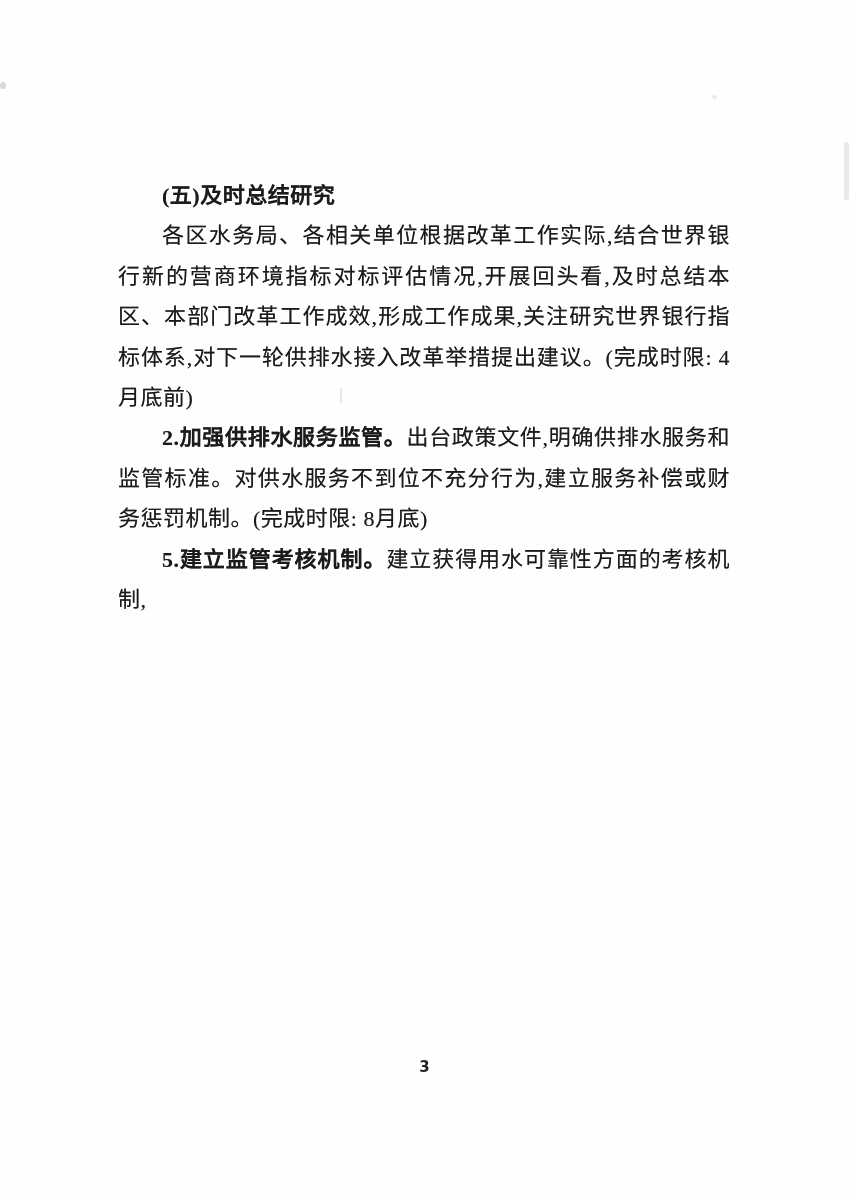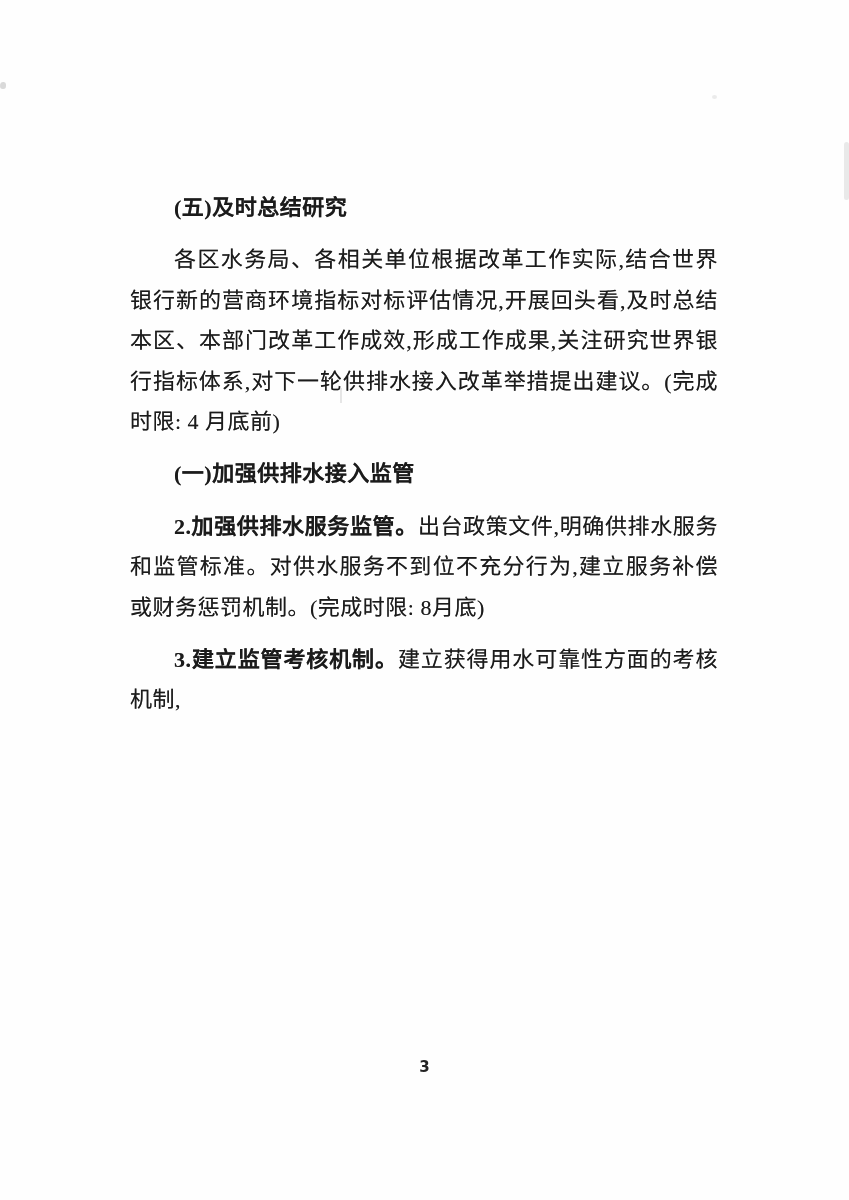--- a/index.html
+++ b/index.html
@@ -23,21 +23,21 @@
     width: 612px;
     font-size: 22px;
     line-height: 40.4px;
     color: #1b1b1b;
     text-align: justify;
     text-justify: inter-ideograph;
     letter-spacing: 0.5px;
     text-shadow: 0 0 0.6px rgba(20,20,20,0.55);
   }
   .doc-body p {
-    margin: 12px;
+    margin: 0;
     padding: 0;
     text-indent: 2em;
   }
   .heading, .subheading, .lead {
     font-weight: 700;
   }
   
   .page-number {
     position: absolute;
     top: 1058px;
@@ -69,26 +69,25 @@
   <span class="speck speck-c"></span>
   <span class="speck speck-d"></span>
 
   <div class="doc-body">
 
     <p class="subheading">(五)及时总结研究</p>
 
     <p>各区水务局、各相关单位根据改革工作实际,结合世界银行新的营商环境指标对标评估情况,开展回头看,及时总结本区、本部门改革工作成效,形成工作成果,关注研究世界银行指标体系,对下一轮供排水接入改革举措提出建议。(完成时限: 4 月底前)</p>
 
 
-    <p class="subheading">(一)加强供排水接入监管</p>
 
 
     <p><span class="lead">2.加强供排水服务监管。</span><span>出台政策文件,明确供排水服务和监管标准。对供水服务不到位不充分行为,建立服务补偿或财务惩罚机制。(完成时限: 8月底)</span></p>
 
 
 
-    <p><span class="lead">3.建立监管考核机制。</span><span>建立获得用水可靠性方面的考核机制,</span></p>
+    <p><span class="lead">5.建立监管考核机制。</span><span>建立获得用水可靠性方面的考核机制,</span></p>
 
   </div>
 
   <div class="page-number">3</div>
 
 </div>
 
 </body></html>

